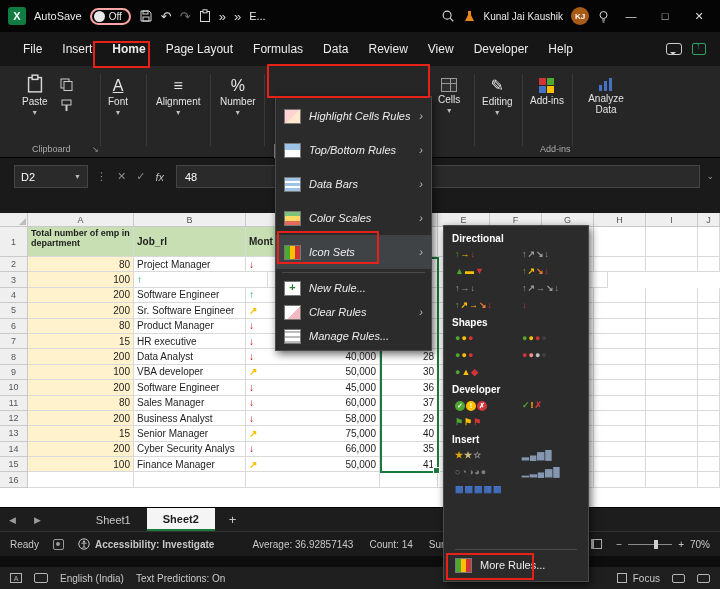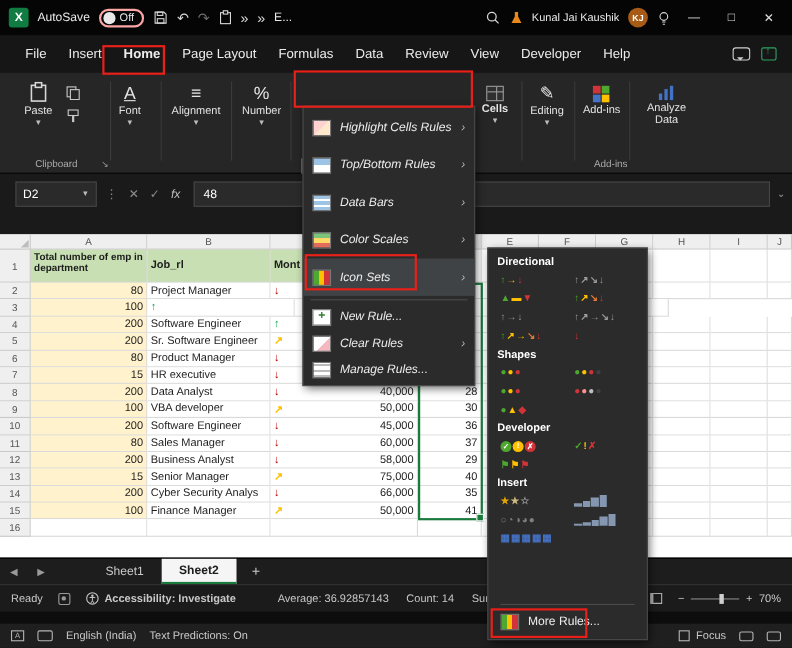--- a/index.html
+++ b/index.html
@@ -243,21 +243,21 @@
     <span class="car">▼</span>
   </div>
   <div class="gsep" style="left:264px;"></div>
 
   <div class="cfwide">
     <span class="cfico"></span>
     <span>Conditional Formatting</span>
     <span class="car" style="font-size:7px;color:#bdbdbd;">▼</span>
   </div>
 
-  <div class="rbtn" style="left:438px;top:12px;font-weight:bold;">
+  <div class="rbtn" style="left:438px;top:12px;">
     <span class="minigrid"></span>
     <span>Cells</span>
     <span class="car">▼</span>
   </div>
   <div class="gsep" style="left:474px;"></div>
   <div class="rbtn" style="left:482px;top:12px;">
     <span class="bigglyph">✎</span>
     <span>Editing</span>
     <span class="car">▼</span>
   </div>

